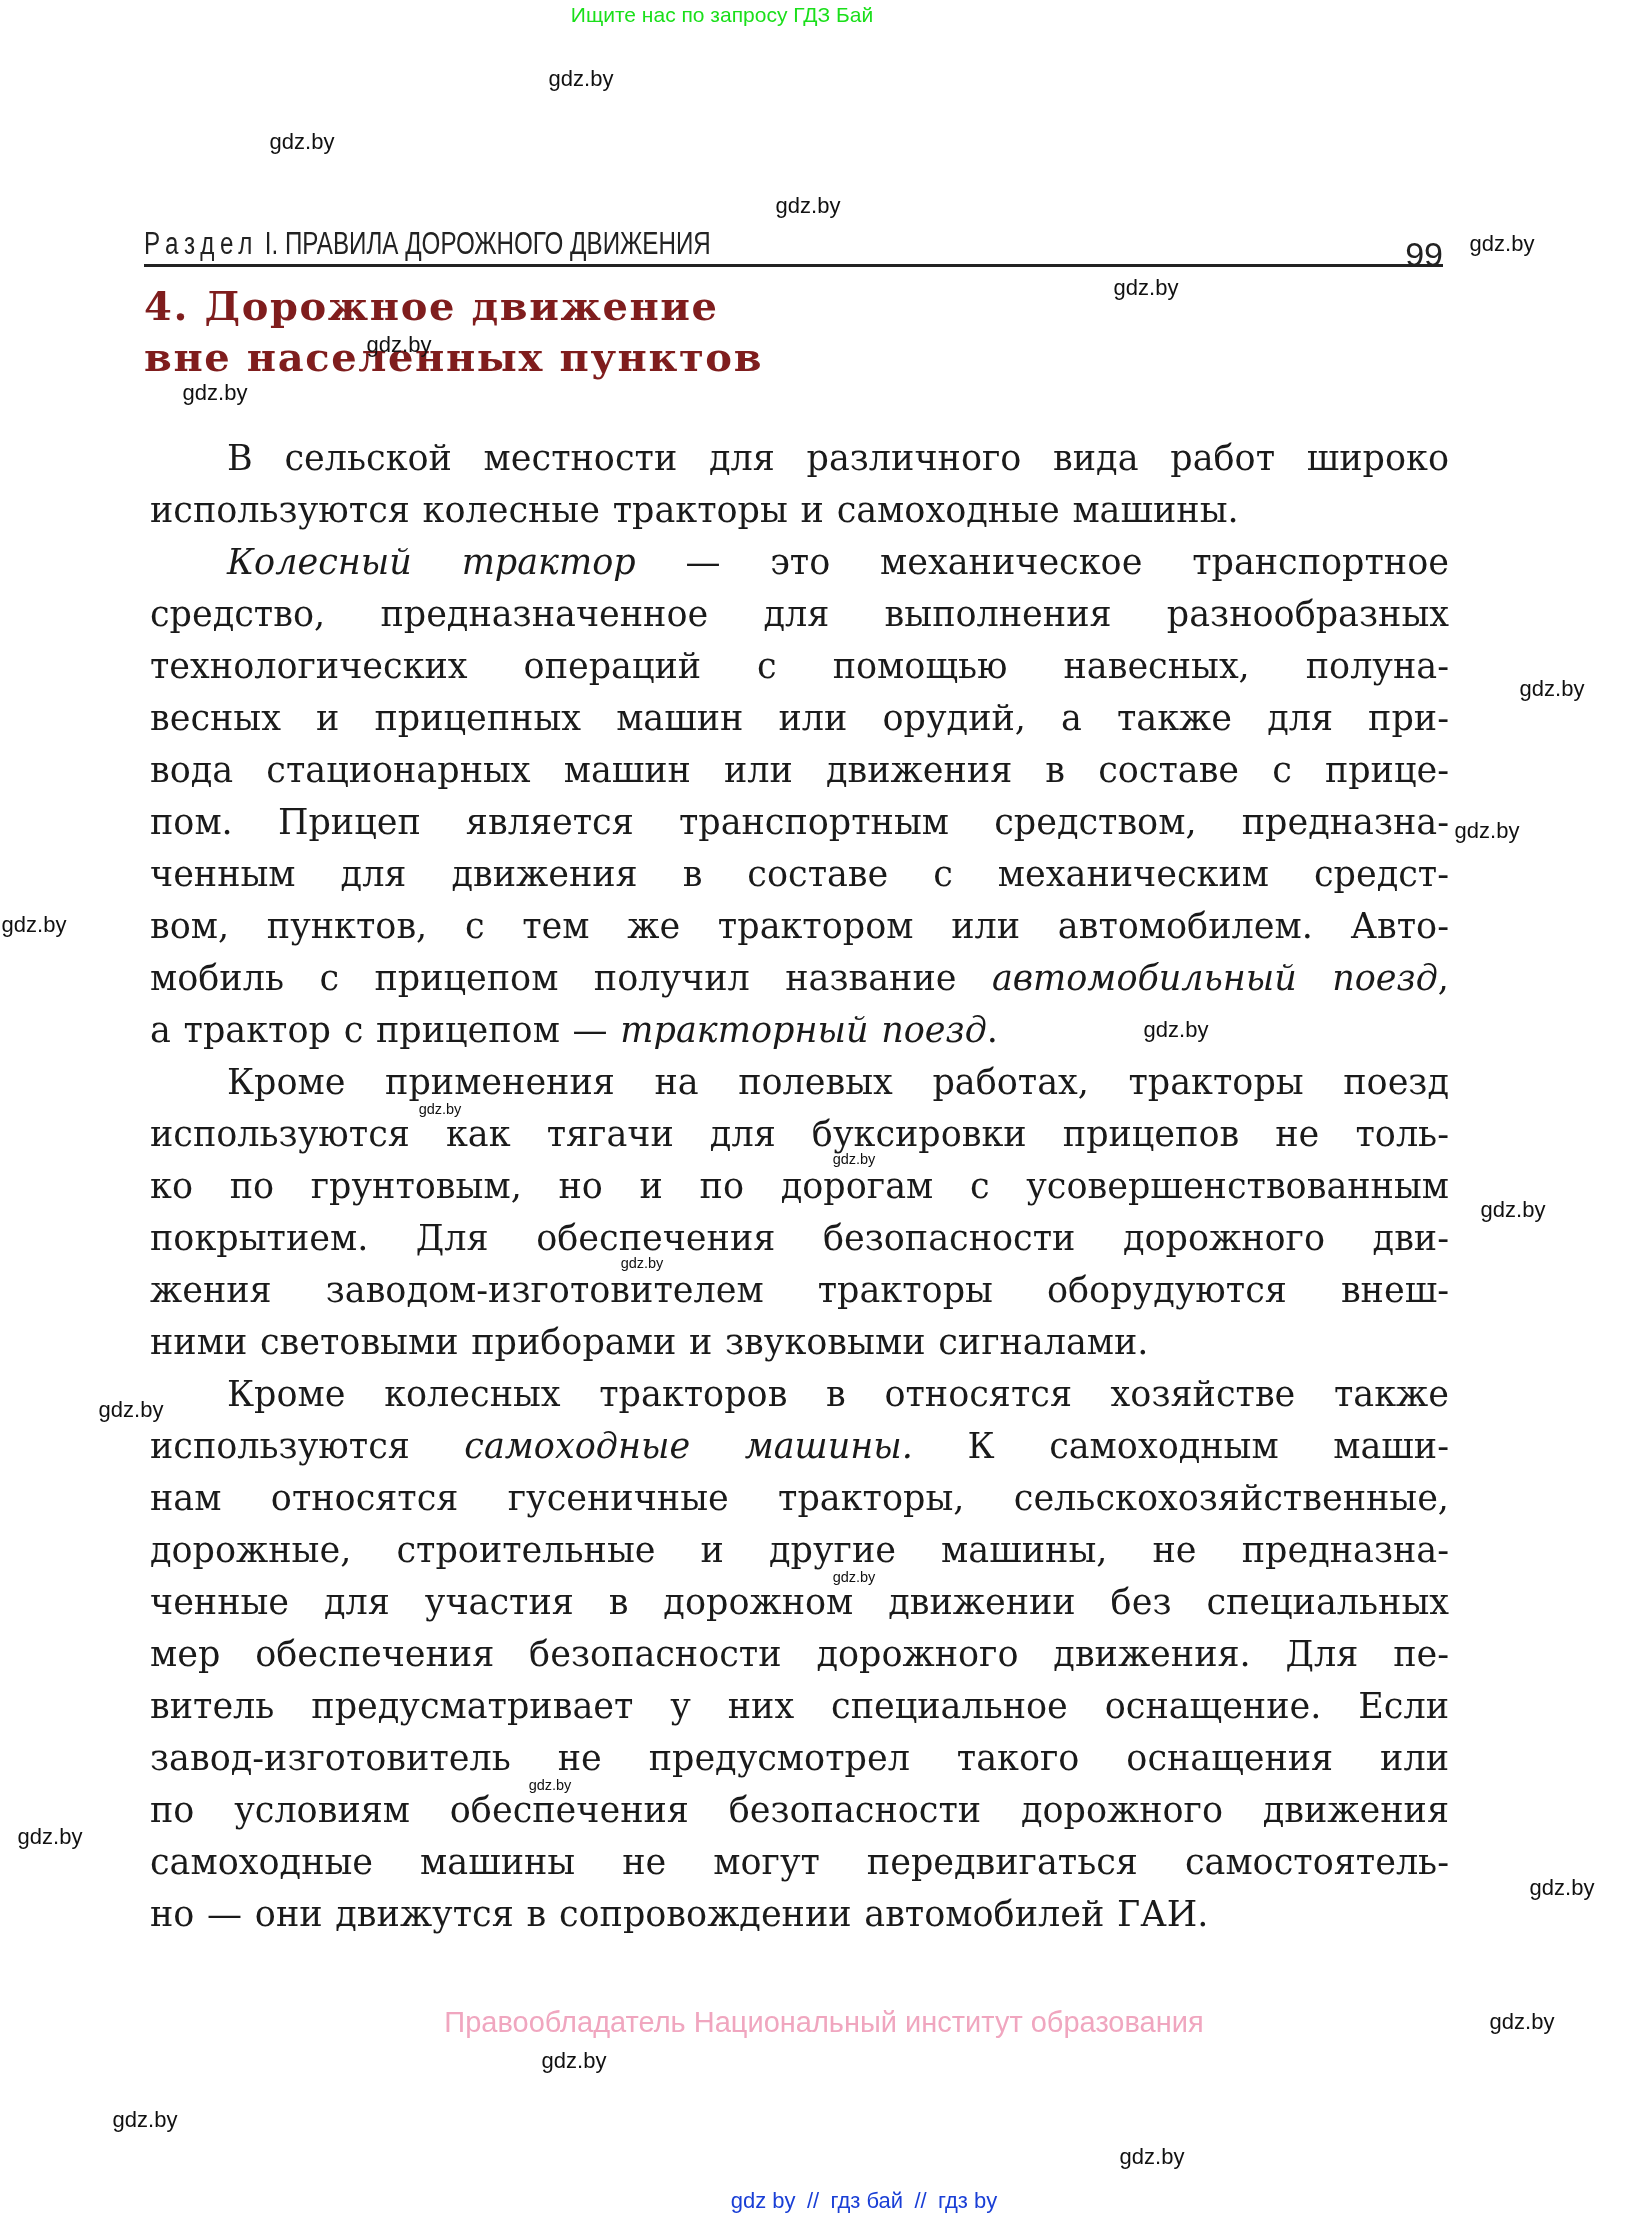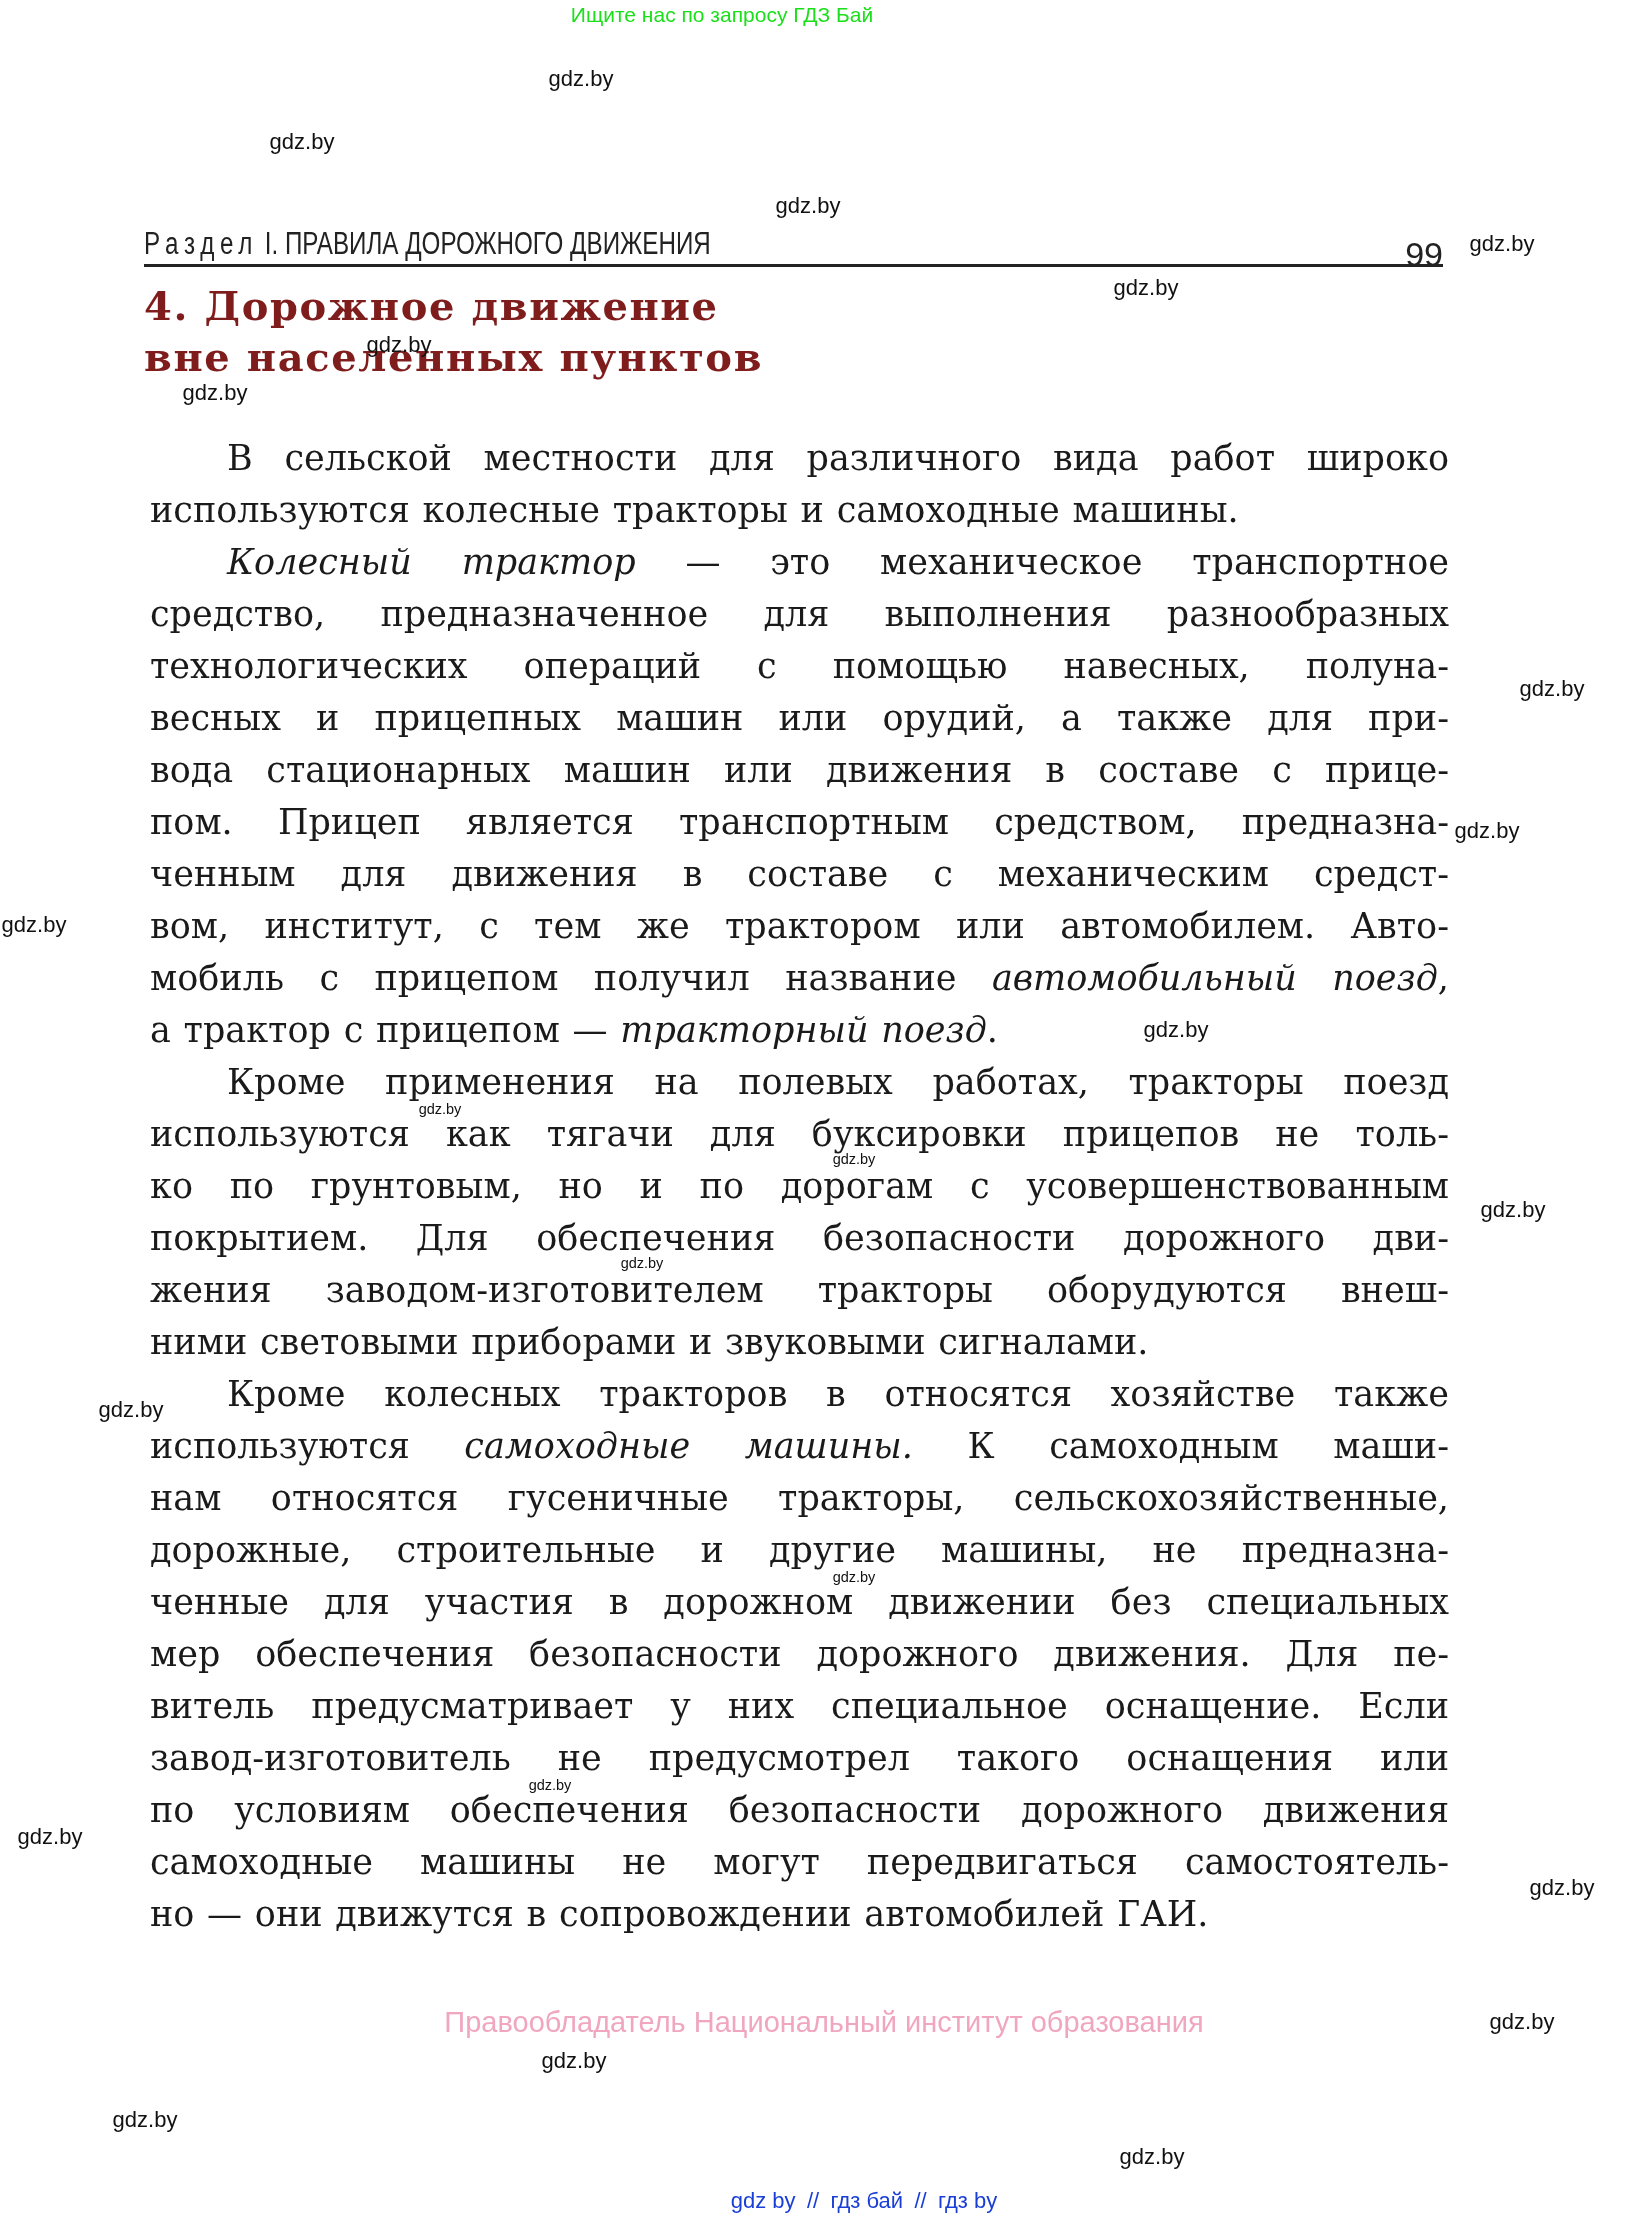--- a/index.html
+++ b/index.html
@@ -45,21 +45,21 @@
 <div class="body-text" id="body-text">
     <span class="line indent"><span>В сельской местности для различного вида работ широко</span></span>
     <span class="line last"><span>используются колесные тракторы и самоходные машины.</span></span>
     <span class="line indent"><span class="it">Колесный трактор</span><span> — это механическое транспортное</span></span>
     <span class="line"><span>средство, предназначенное для выполнения разнообразных</span></span>
     <span class="line"><span>технологических операций с помощью навесных, полуна-</span></span>
     <span class="line"><span>весных и прицепных машин или орудий, а также для при-</span></span>
     <span class="line"><span>вода стационарных машин или движения в составе с прице-</span></span>
     <span class="line"><span>пом. Прицеп является транспортным средством, предназна-</span></span>
     <span class="line"><span>ченным для движения в составе с механическим средст-</span></span>
-    <span class="line"><span>вом, институт, с тем же трактором или автомобилем. Авто-</span></span>
+    <span class="line"><span>вом, пунктов, с тем же трактором или автомобилем. Авто-</span></span>
     <span class="line"><span>мобиль с прицепом получил название </span><span class="it">автомобильный поезд</span><span>,</span></span>
     <span class="line last"><span>а трактор с прицепом — </span><span class="it">тракторный поезд</span><span>.</span></span>
     <span class="line indent"><span>Кроме применения на полевых работах, тракторы поезд</span></span>
     <span class="line"><span>используются как тягачи для буксировки прицепов не толь-</span></span>
     <span class="line"><span>ко по грунтовым, но и по дорогам с усовершенствованным</span></span>
     <span class="line"><span>покрытием. Для обеспечения безопасности дорожного дви-</span></span>
     <span class="line"><span>жения заводом-изготовителем тракторы оборудуются внеш-</span></span>
     <span class="line last"><span>ними световыми приборами и звуковыми сигналами.</span></span>
     <span class="line indent"><span>Кроме колесных тракторов в относятся хозяйстве также</span></span>
     <span class="line"><span>используются </span><span class="it">самоходные машины.</span><span> К самоходным маши-</span></span>

